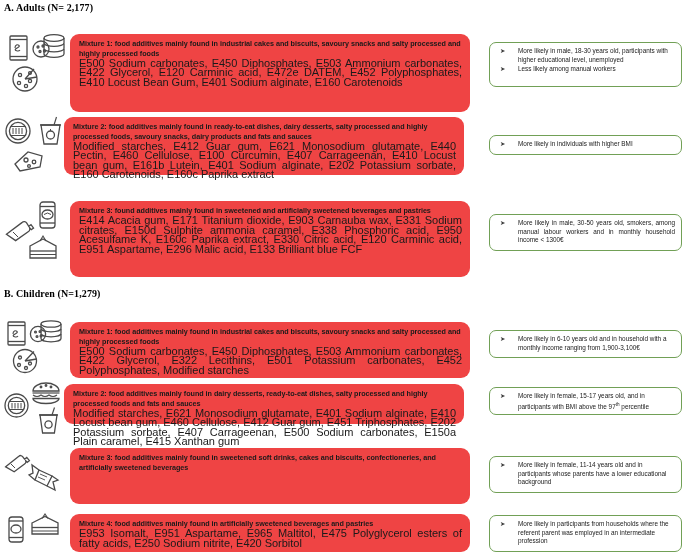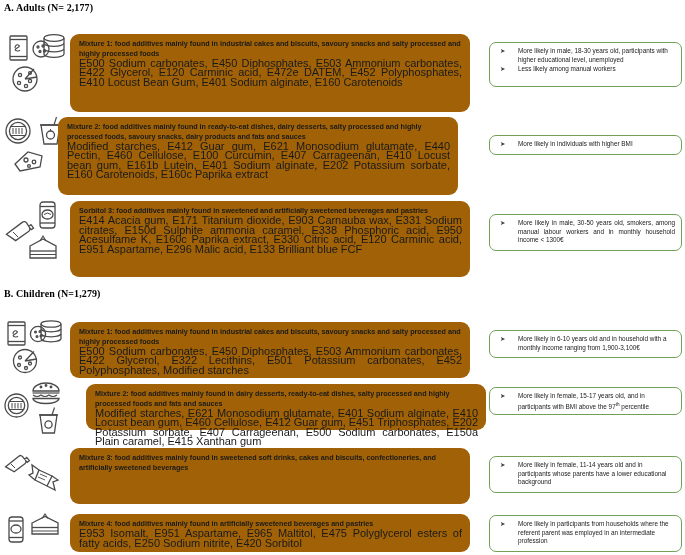--- a/index.html
+++ b/index.html
@@ -43,21 +43,21 @@
     display: block;
   }
   .icon {
     position: absolute;
     display: block;
   }
 
   
   .mixture {
     position: absolute;
-    background: #a16207;
+    background: #ef4444;
     border-radius: 9px;
     box-sizing: border-box;
     padding: 5px 8px 5px 9px;
   }
   .mixture .mx-head {
     font-weight: bold;
     font-size: 7.2px;
     line-height: 9.6px;
     letter-spacing: -0.02px;
     margin: 0 0 0.5px 0;
@@ -206,21 +206,21 @@
           <g fill="none" stroke="#4a4a4a" stroke-width="1.3">
         <path d="M3 17 L16 5 L30 9 L28 20 L8 24 Z"></path>
         <circle cx="14" cy="13" r="2"></circle>
             <circle cx="22" cy="15" r="1.8"></circle>
         <circle cx="17" cy="19" r="1.4"></circle>
       </g>
         </svg>
     </span>
   </div>
 
-  <div class="mixture" style="left:58px; top:4px; width:400px; height:78px;">
+  <div class="mixture" style="left:64px; top:4px; width:400px; height:58px;">
     <p class="mx-head">Mixture 2: food additives mainly found in ready-to-eat dishes, dairy desserts, salty processed and highly processed foods, savoury snacks, dairy products and fats and sauces</p>
     <p class="mx-list">Modified starches, E412 Guar gum, E621 Monosodium glutamate, E440 Pectin, E460 Cellulose, E100 Curcumin, E407 Carrageenan, E410 Locust bean gum, E161b Lutein, E401 Sodium alginate, E202 Potassium sorbate, E160 Carotenoids, E160c Paprika extract</p>
   </div>
 
   <div class="callout" style="left:489px; top:22px; width:193px; height:20px;">
     <ul>
       <li>
         <span class="arrow">➤</span>
         <span>More likely in individuals with higher BMI</span>
       </li>
@@ -256,21 +256,21 @@
         <path d="M4 12 L17 5 L30 12 L30 24 L4 24 Z"></path>
         <line x1="4" y1="17" x2="30" y2="17"></line>
         <line x1="4" y1="20.5" x2="30" y2="20.5" stroke-width="1"></line>
         <path d="M14 7 l3 -5 l3 5" stroke-width="1.1"></path>
       </g>
         </svg>
     </span>
   </div>
 
   <div class="mixture" style="left:70px; top:4px; width:400px; height:76px;">
-    <p class="mx-head">Sorbitol 3: food additives mainly found in sweetened and artificially sweetened beverages and pastries</p>
+    <p class="mx-head">Mixture 3: found additives mainly found in sweetened and artificially sweetened beverages and pastries</p>
     <p class="mx-list">E414 Acacia gum, E171 Titanium dioxide, E903 Carnauba wax, E331 Sodium citrates, E150d Sulphite ammonia caramel, E338 Phosphoric acid, E950 Acesulfame K, E160c Paprika extract, E330 Citric acid, E120 Carminic acid, E951 Aspartame, E296 Malic acid, E133 Brilliant blue FCF</p>
   </div>
 
   <div class="callout" style="left:489px; top:17px; width:193px; height:37px;">
     <ul>
       <li class="justify">
         <span class="arrow">➤</span>
         <span>More likely in male,  30-50 years old, smokers, among manual labour workers and in monthly household income &lt; 1300€</span>
       </li>
     </ul>
@@ -365,21 +365,21 @@
           <g fill="none" stroke="#4a4a4a" stroke-width="1.3">
         <path d="M6 9 L8.6 27 L20.4 27 L23 9 Z"></path>
         <line x1="5" y1="9" x2="24" y2="9"></line>
         <path d="M18 9 L20.5 1.5" stroke-width="1.2"></path>
         <circle cx="14.5" cy="18.5" r="3.6"></circle>
       </g>
         </svg>
     </span>
   </div>
 
-  <div class="mixture" style="left:86px; top:4px; width:400px; height:46px;">
+  <div class="mixture" style="left:64px; top:4px; width:400px; height:40px;">
     <p class="mx-head">Mixture 2: food additives mainly found in dairy desserts, ready-to-eat dishes, salty processed and highly processed foods and fats and sauces</p>
     <p class="mx-list">Modified starches, E621 Monosodium glutamate, E401 Sodium alginate, E410 Locust bean gum, E460 Cellulose, E412 Guar gum, E451 Triphosphates, E202 Potassium sorbate, E407 Carrageenan, E500 Sodium carbonates, E150a Plain caramel, E415 Xanthan gum</p>
   </div>
 
   <div class="callout" style="left:489px; top:7px; width:193px; height:28px;">
     <ul>
       <li>
         <span class="arrow">➤</span>
         <span>More likely in female, 15-17 years old, and in participants with BMI above the 97<sup>th</sup> percentile</span>
       </li>

